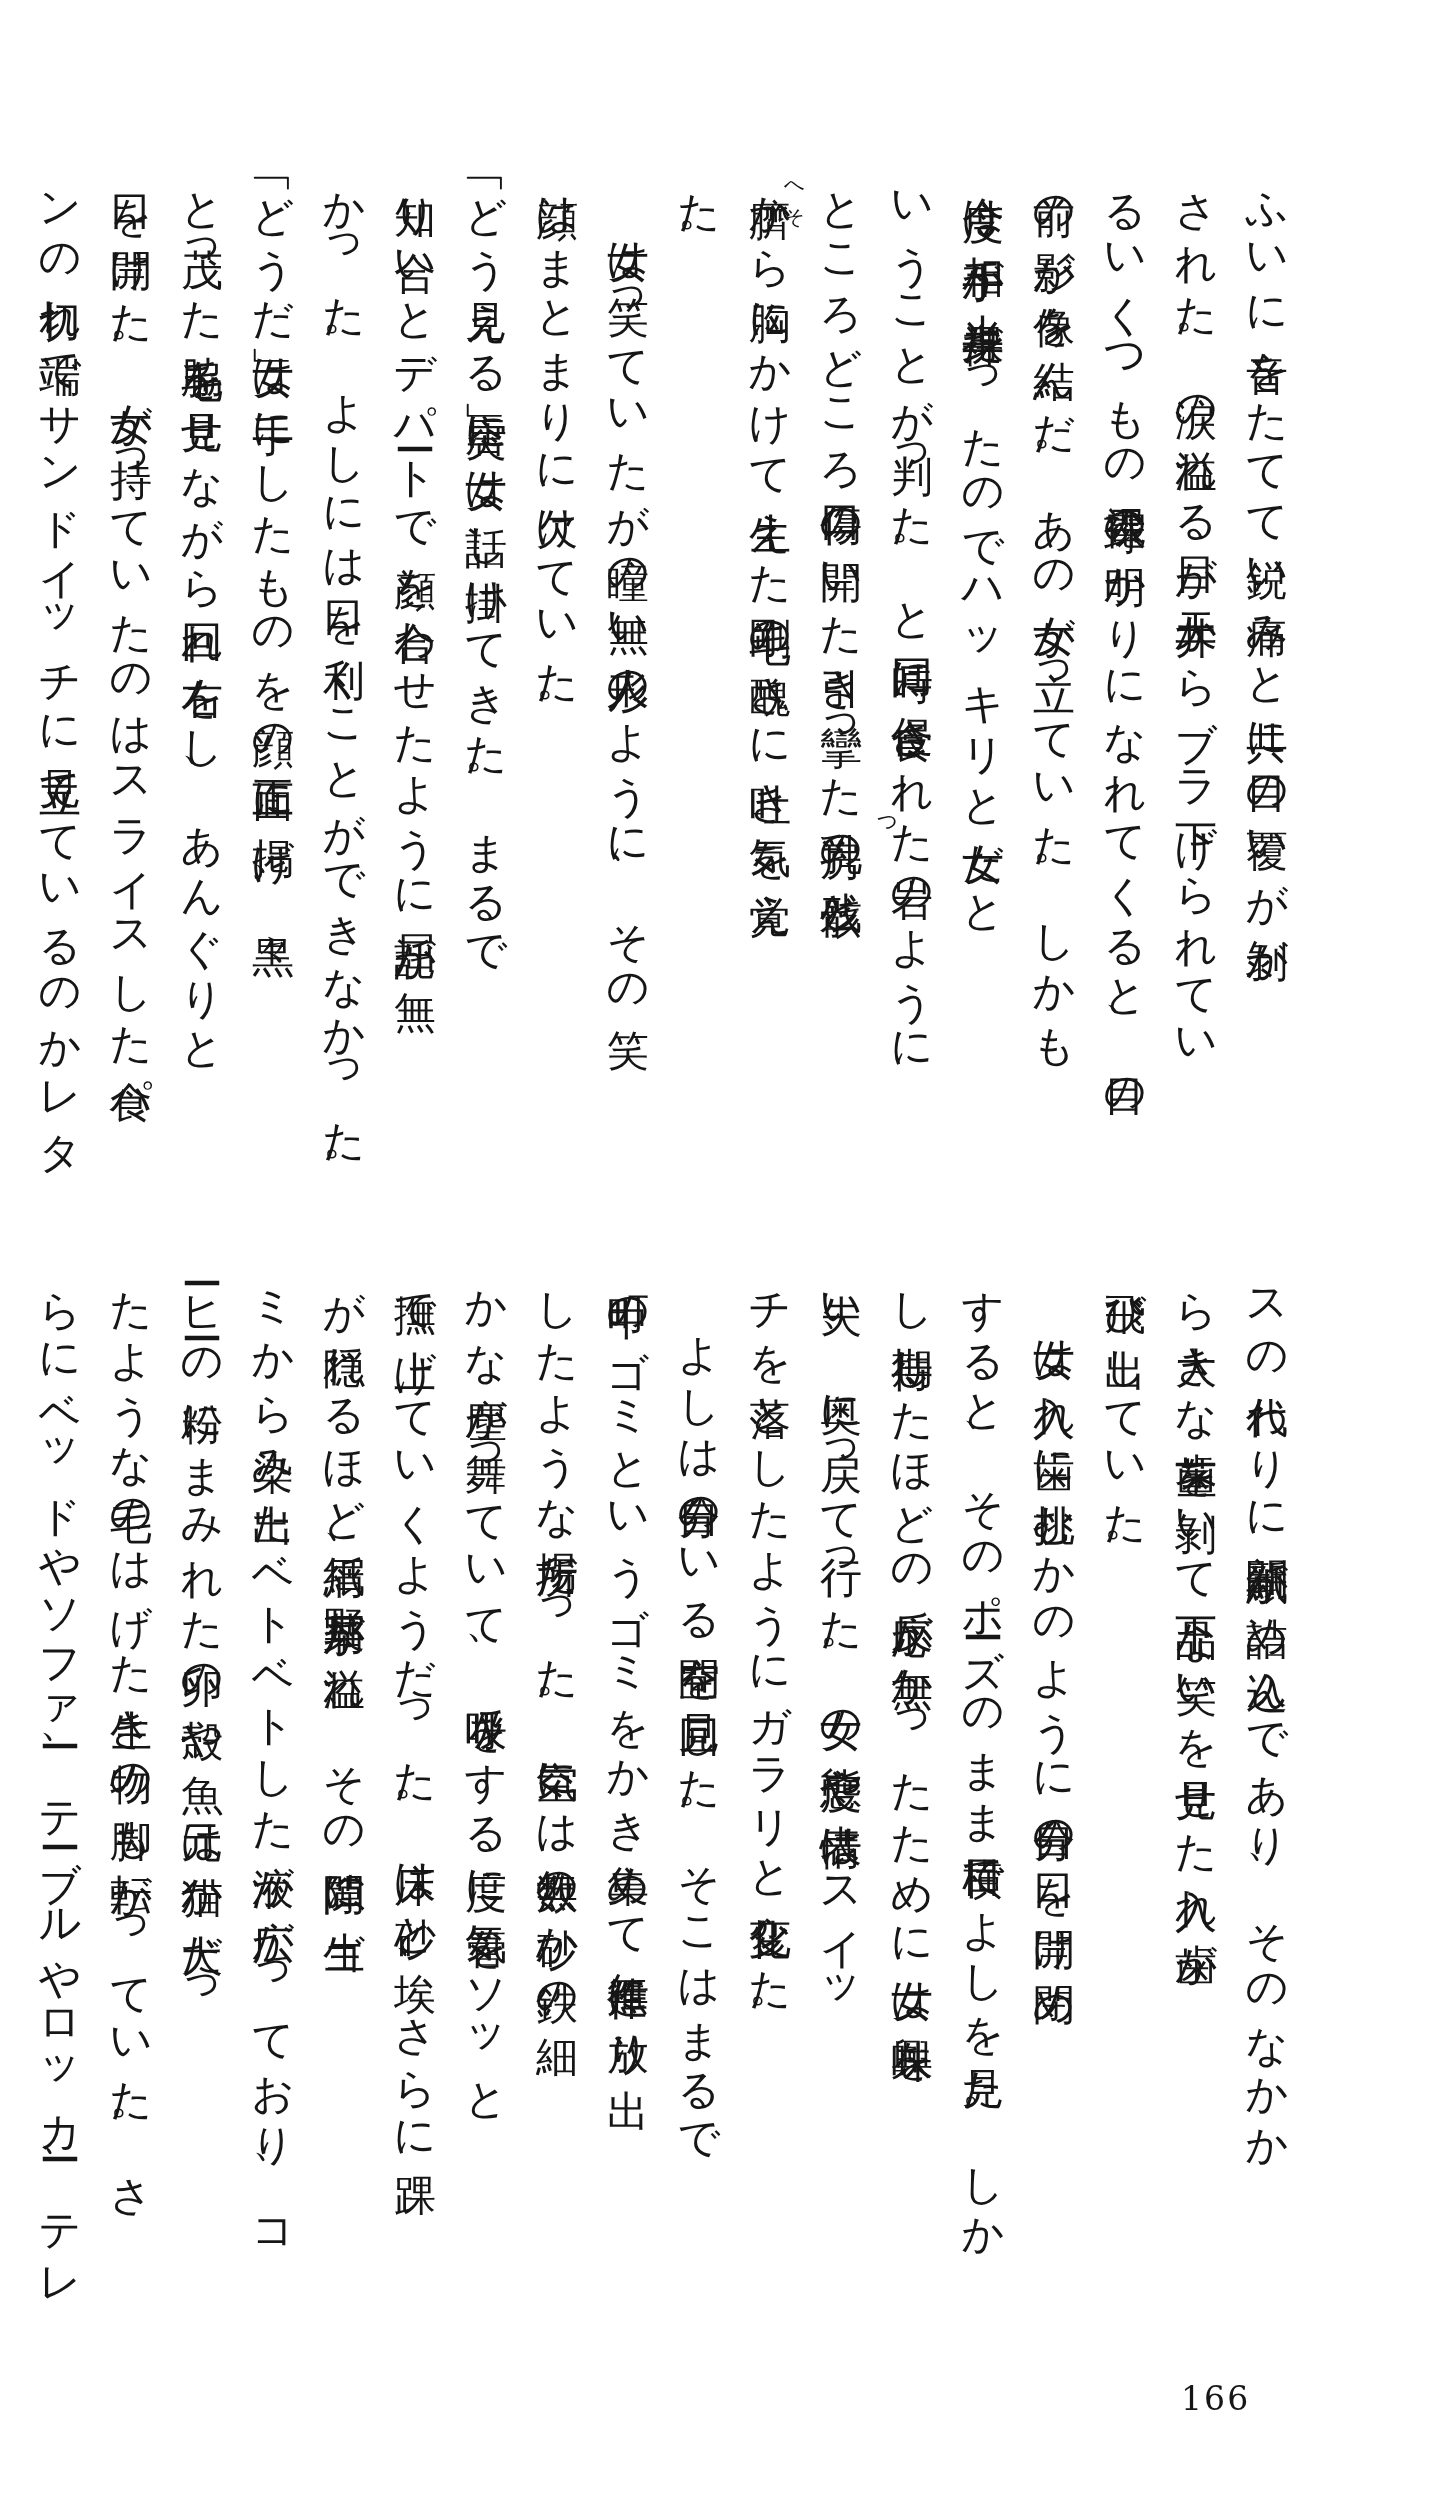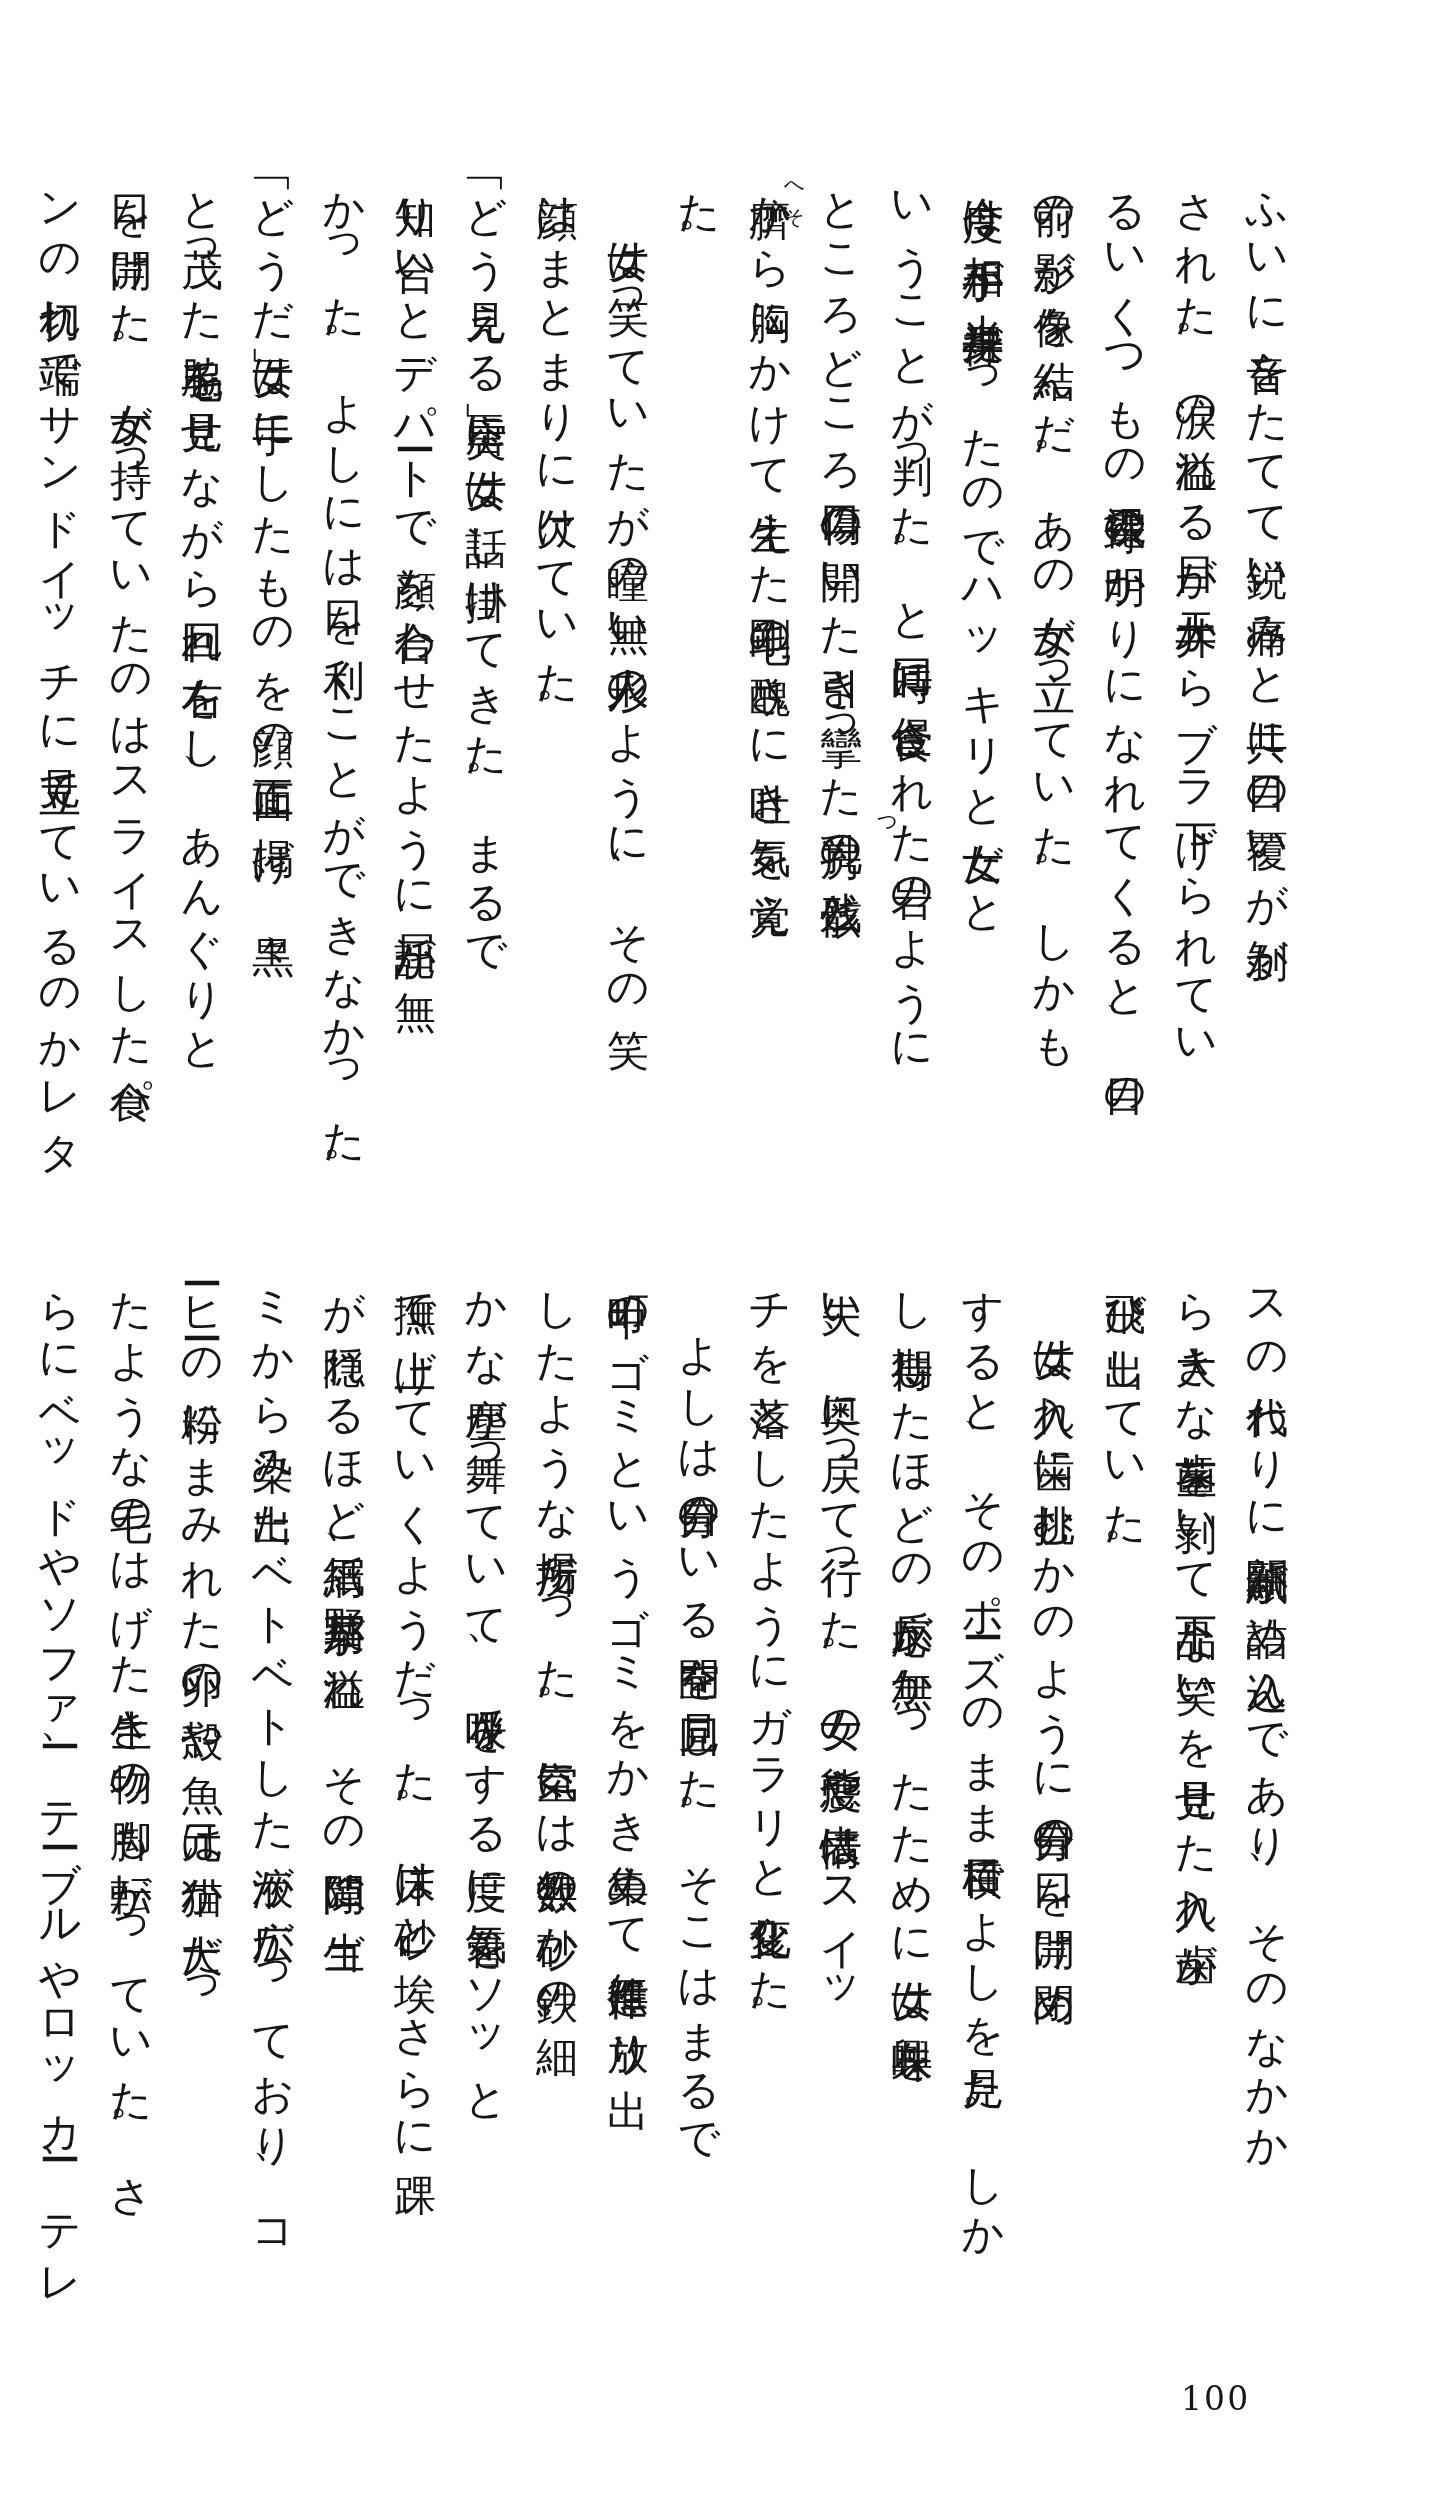--- a/index.html
+++ b/index.html
@@ -98,16 +98,16 @@
     <div class="col">が隠れるほど紙屑、野菜屑が溢れ、その隙間に生ゴ</div>
     <div class="col">ミから染み出たベトベトした液が広がっており、コ</div>
     <div class="col">ーヒーの粉にまみれた卵の殻や魚、元は猫か犬だっ</div>
     <div class="col">たような毛のはげた生き物の脚も転がっていた。さ</div>
     <div class="col">らにベッドやソファー、テーブルやロッカー、テレ</div>
   </div>
 
   <span class="furigana furigana-heso">へそ</span>
   <span class="furigana furigana-tsu">つ</span>
 
-  <div class="pagenum">100</div>
+  <div class="pagenum">166</div>
 
 </div>
 
 
 </body></html>

